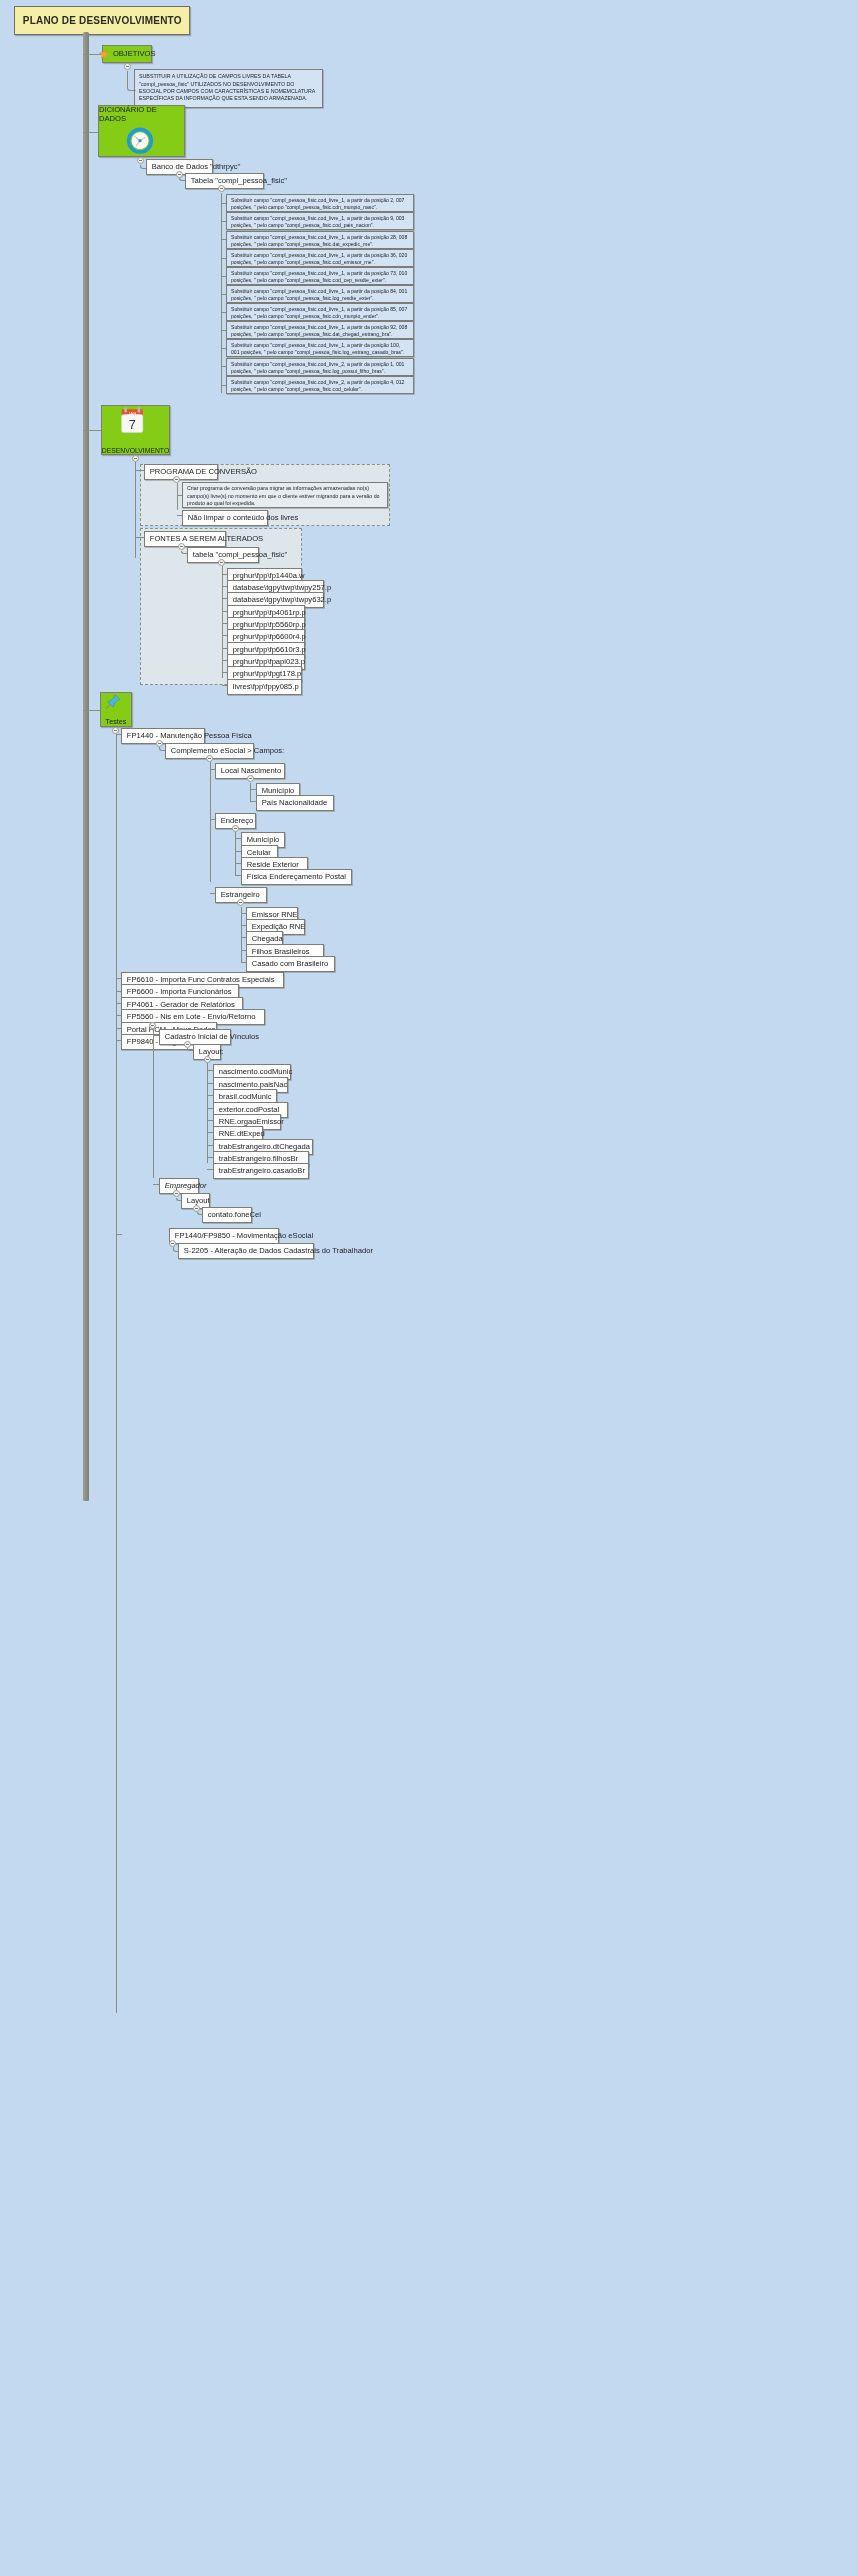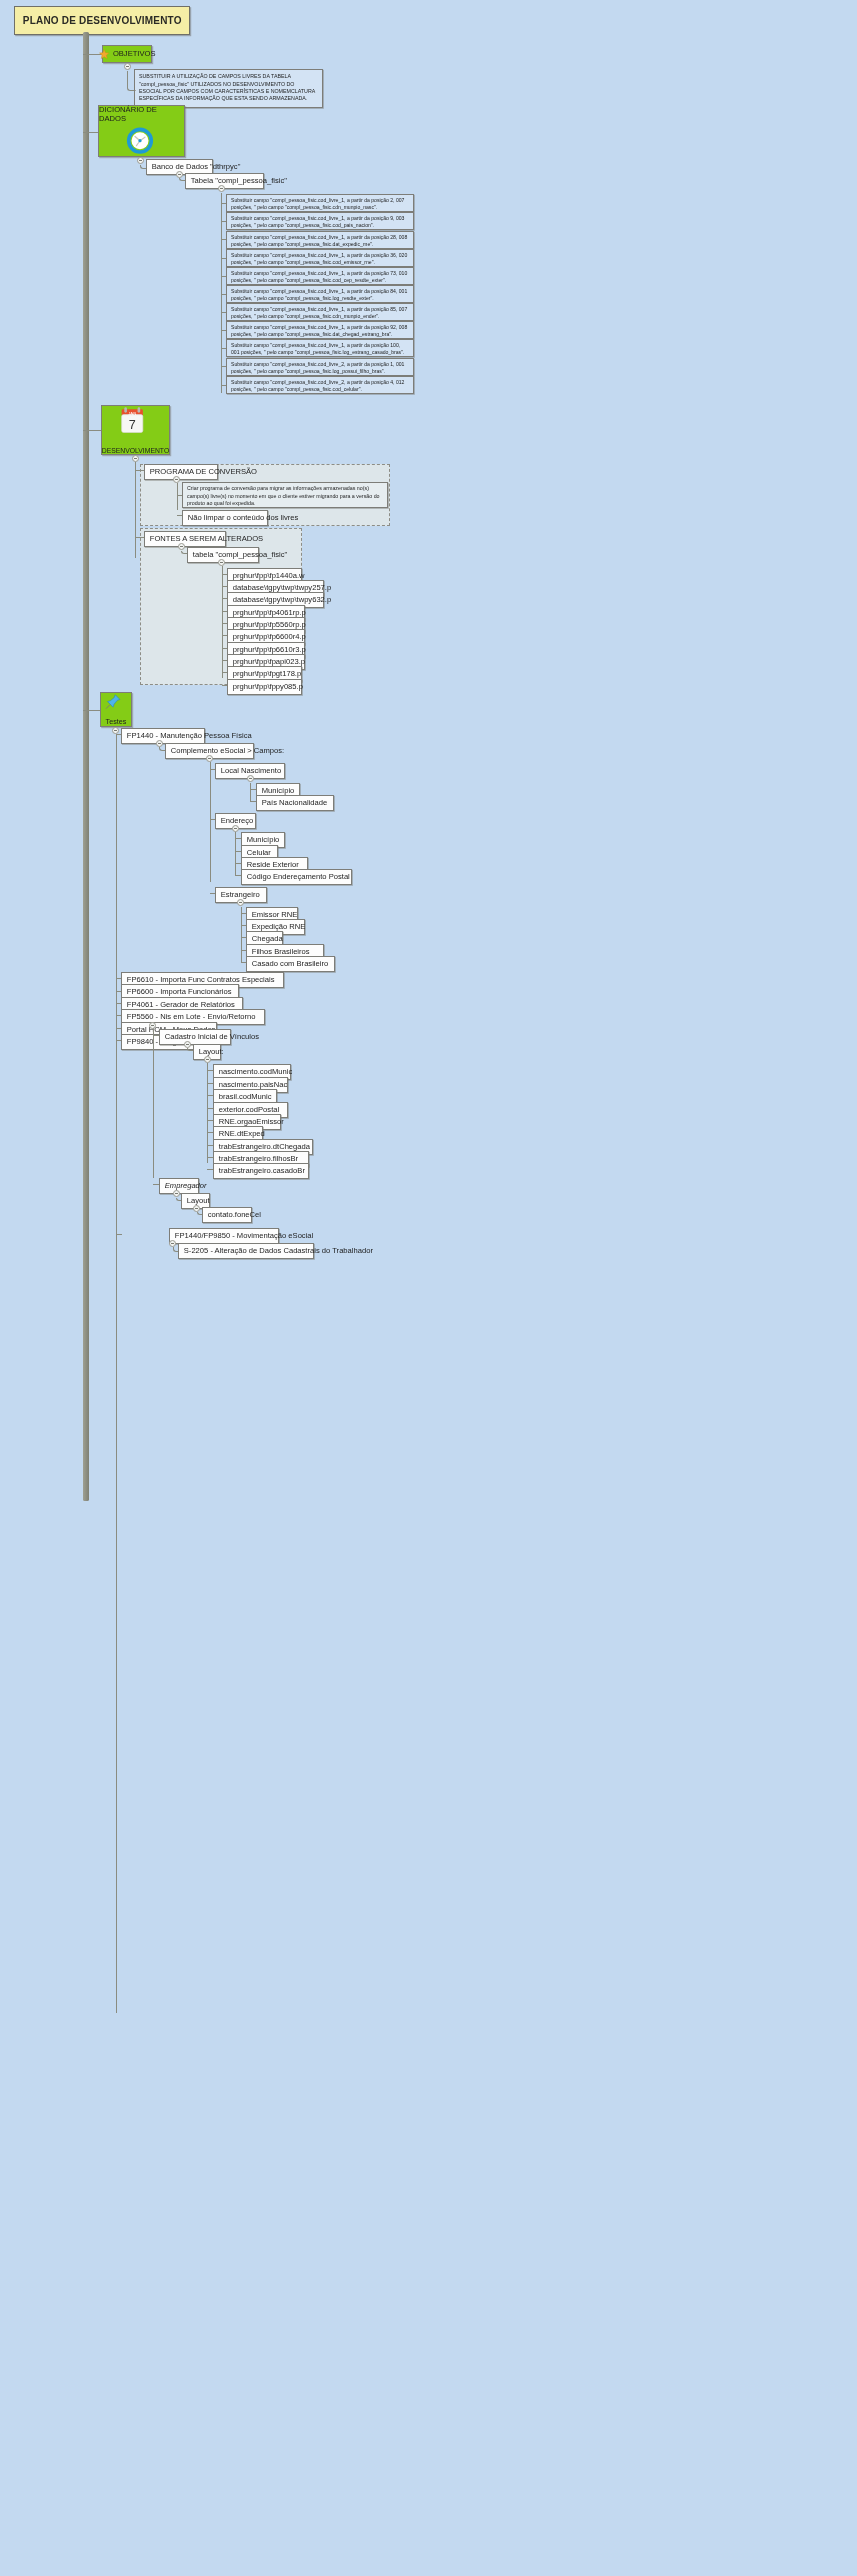--- a/index.html
+++ b/index.html
@@ -203,21 +203,21 @@
     <div class="node" style="left:227px;top:617px;width:78px;">prghur\fpp\fp5560rp.p</div>
     <div class="hline" style="left:222px;top:635px;width:6.4px;"></div>
     <div class="node" style="left:227px;top:629px;width:78px;">prghur\fpp\fp6600r4.p</div>
     <div class="hline" style="left:222px;top:648px;width:6.4px;"></div>
     <div class="node" style="left:227px;top:642px;width:78px;">prghur\fpp\fp6610r3.p</div>
     <div class="hline" style="left:222px;top:660px;width:6.4px;"></div>
     <div class="node" style="left:227px;top:654px;width:78px;">prghur\fpp\fpapi023.p</div>
     <div class="hline" style="left:222px;top:672px;width:6.4px;"></div>
     <div class="node" style="left:227px;top:666px;width:75px;">prghur\fpp\fpgt178.p</div>
     <div class="hline" style="left:222px;top:685px;width:6.4px;"></div>
-    <div class="node" style="left:227px;top:679px;width:75px;">prghur\fpp\fppy085.p</div>
+    <div class="node" style="left:227px;top:679px;width:75px;">livres\fpp\fppy085.p</div>
   </div>
 
 <div class="hline" style="left:83px;top:710px;width:17px;"></div>
 <div class="l1" style="left:100px;top:692px;width:32px;height:35px;">
   <span class="pin-icon">
     <svg viewBox="0 0 30 30" width="17.7" height="17.7">
       <path d="M19 3 L27 11 L22.5 12.5 L17 19 L15.5 24 L6 14.5 L11 13 L17.5 7.5 Z" fill="#4fb3e8" stroke="#2a86bb" stroke-width="1"></path>
       <line x1="10" y1="20" x2="4" y2="26" stroke="#7a7a72" stroke-width="1.6" stroke-linecap="round"></line>
     </svg>
   </span>
@@ -245,21 +245,21 @@
     <div class="hline" style="left:210px;top:819px;width:6.4px;"></div>
     <div class="node" style="left:215px;top:813px;width:41px;">Endereço</div>
     <div class="toggle" style="left:232px;top:825px;"></div>
     <div class="hline" style="left:235px;top:838px;width:6.4px;"></div>
     <div class="node" style="left:241px;top:832px;width:44px;">Município</div>
     <div class="hline" style="left:235px;top:851px;width:6.4px;"></div>
     <div class="node" style="left:241px;top:845px;width:37px;">Celular</div>
     <div class="hline" style="left:235px;top:863px;width:6.4px;"></div>
     <div class="node" style="left:241px;top:857px;width:67px;">Reside Exterior</div>
     <div class="hline" style="left:235px;top:875px;width:6.4px;"></div>
-    <div class="node" style="left:241px;top:869px;width:111px;">Código Endereçamento Postal</div>
+    <div class="node" style="left:241px;top:869px;width:111px;">Física Endereçamento Postal</div>
     <div class="vline" style="left:235px;top:832px;height:44px;"></div>
     <div class="hline" style="left:210px;top:893px;width:6.4px;"></div>
     <div class="node" style="left:215px;top:887px;width:52px;">Estrangeiro</div>
     <div class="toggle" style="left:237px;top:899px;"></div>
     <div class="hline" style="left:241px;top:913px;width:6.4px;"></div>
     <div class="node" style="left:246px;top:907px;width:52px;">Emissor RNE</div>
     <div class="hline" style="left:241px;top:925px;width:6.4px;"></div>
     <div class="node" style="left:246px;top:919px;width:59px;">Expedição RNE</div>
     <div class="hline" style="left:241px;top:937px;width:6.4px;"></div>
     <div class="node" style="left:246px;top:931px;width:37px;">Chegada</div>

